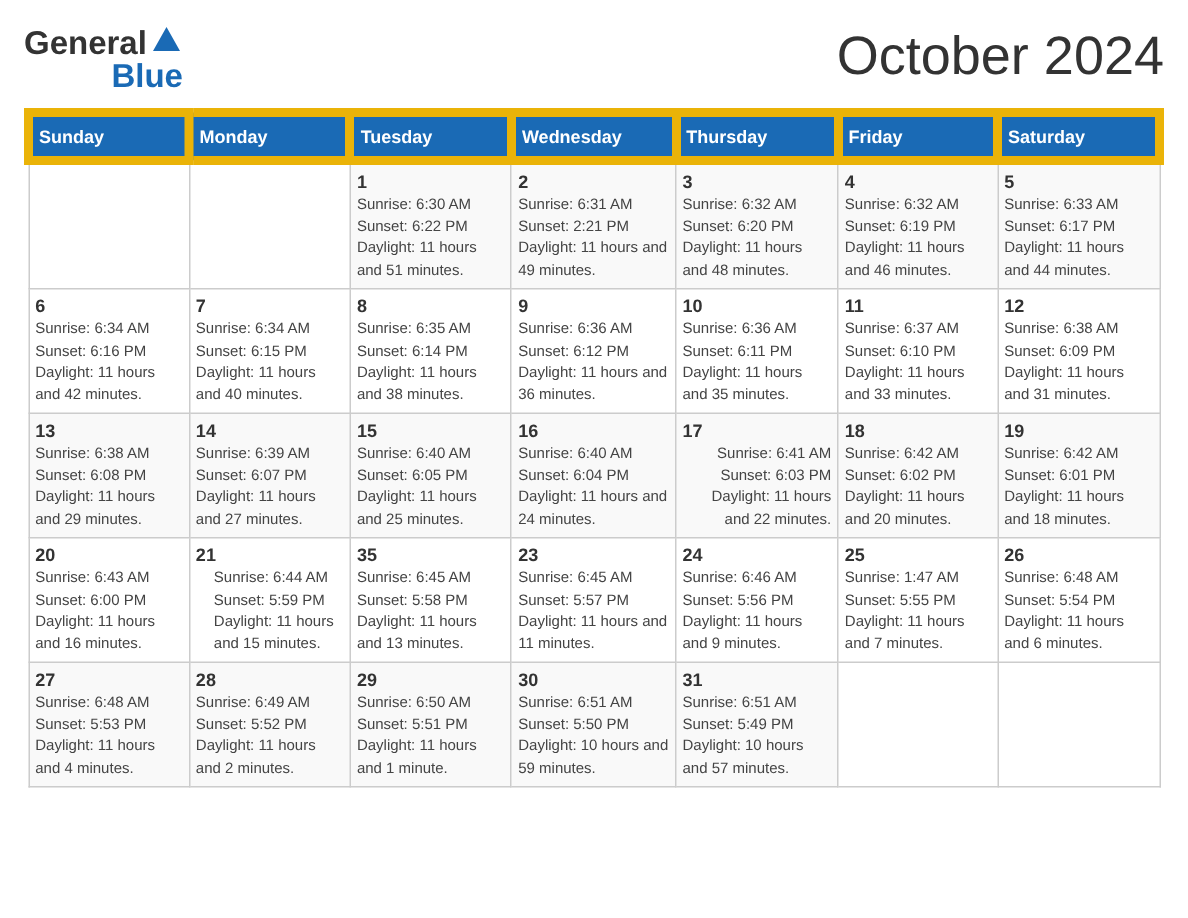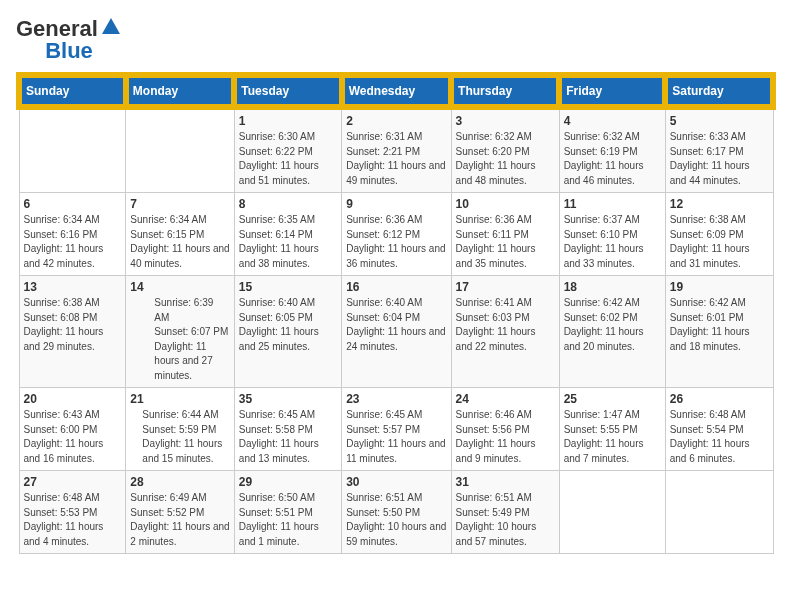--- a/index.html
+++ b/index.html
@@ -12,21 +12,21 @@
     }
     .header {
       display: flex;
       justify-content: space-between;
       align-items: flex-start;
       margin-bottom: 8px;
     }
     .logo {
       display: flex;
       flex-direction: column;
-      align-items: center;
+      align-items: flex-end;
     }
     .title-block { text-align: right; }
     .month-title {
       font-size: 36px;
       color: #333;
       font-weight: normal;
     }
     .location {
       font-size: 15px;
       color: #333;
@@ -78,20 +78,21 @@
   <div class="logo">
     <div style="display:flex;align-items:center;">
       <span style="font-size:22px;font-weight:bold;color:#333;">General</span>
       <svg width="22" height="22" viewBox="0 0 22 22" style="margin-left:2px;margin-top:-4px;">
         <polygon points="11,2 20,18 2,18" fill="#1a6ab5"></polygon>
       </svg>
     </div>
     <span style="font-size:22px;font-weight:bold;color:#1a6ab5;margin-top:-4px;">Blue</span>
   </div>
   <div class="title-block">
+    <div class="month-title">October 2024</div>
   </div>
 </div>
 
 <table>
   <thead>
     <tr>
     <th>Sunday</th>
         <th>Monday</th>
         <th>Tuesday</th>
         <th>Wednesday</th>
@@ -181,39 +182,39 @@
       </tr>
       <tr>
         <td>
           <span class="day-num">13</span>
           <div class="day-info" style="white-space: pre-line;">Sunrise: 6:38 AM
 Sunset: 6:08 PM
 Daylight: 11 hours and 29 minutes.</div>
         </td>
         <td>
           <span class="day-num">14</span>
-          <div class="day-info" style="white-space: pre-line; margin-left: 24px;">Sunrise: 6:39 AM
+          <div class="day-info" style="white-space: pre-line;">Sunrise: 6:39 AM
 Sunset: 6:07 PM
 Daylight: 11 hours and 27 minutes.</div>
         </td>
         <td>
           <span class="day-num">15</span>
           <div class="day-info" style="white-space: pre-line;">Sunrise: 6:40 AM
 Sunset: 6:05 PM
 Daylight: 11 hours and 25 minutes.</div>
         </td>
         <td>
           <span class="day-num">16</span>
           <div class="day-info" style="white-space: pre-line;">Sunrise: 6:40 AM
 Sunset: 6:04 PM
 Daylight: 11 hours and 24 minutes.</div>
         </td>
         <td>
           <span class="day-num">17</span>
-          <div class="day-info" style="white-space: pre-line;">Sunrise: 6:41 AM
+          <div class="day-info" style="white-space: pre-line; text-align: right;">Sunrise: 6:41 AM
 Sunset: 6:03 PM
 Daylight: 11 hours and 22 minutes.</div>
         </td>
         <td>
           <span class="day-num">18</span>
           <div class="day-info" style="white-space: pre-line;">Sunrise: 6:42 AM
 Sunset: 6:02 PM
 Daylight: 11 hours and 20 minutes.</div>
         </td>
         <td>

